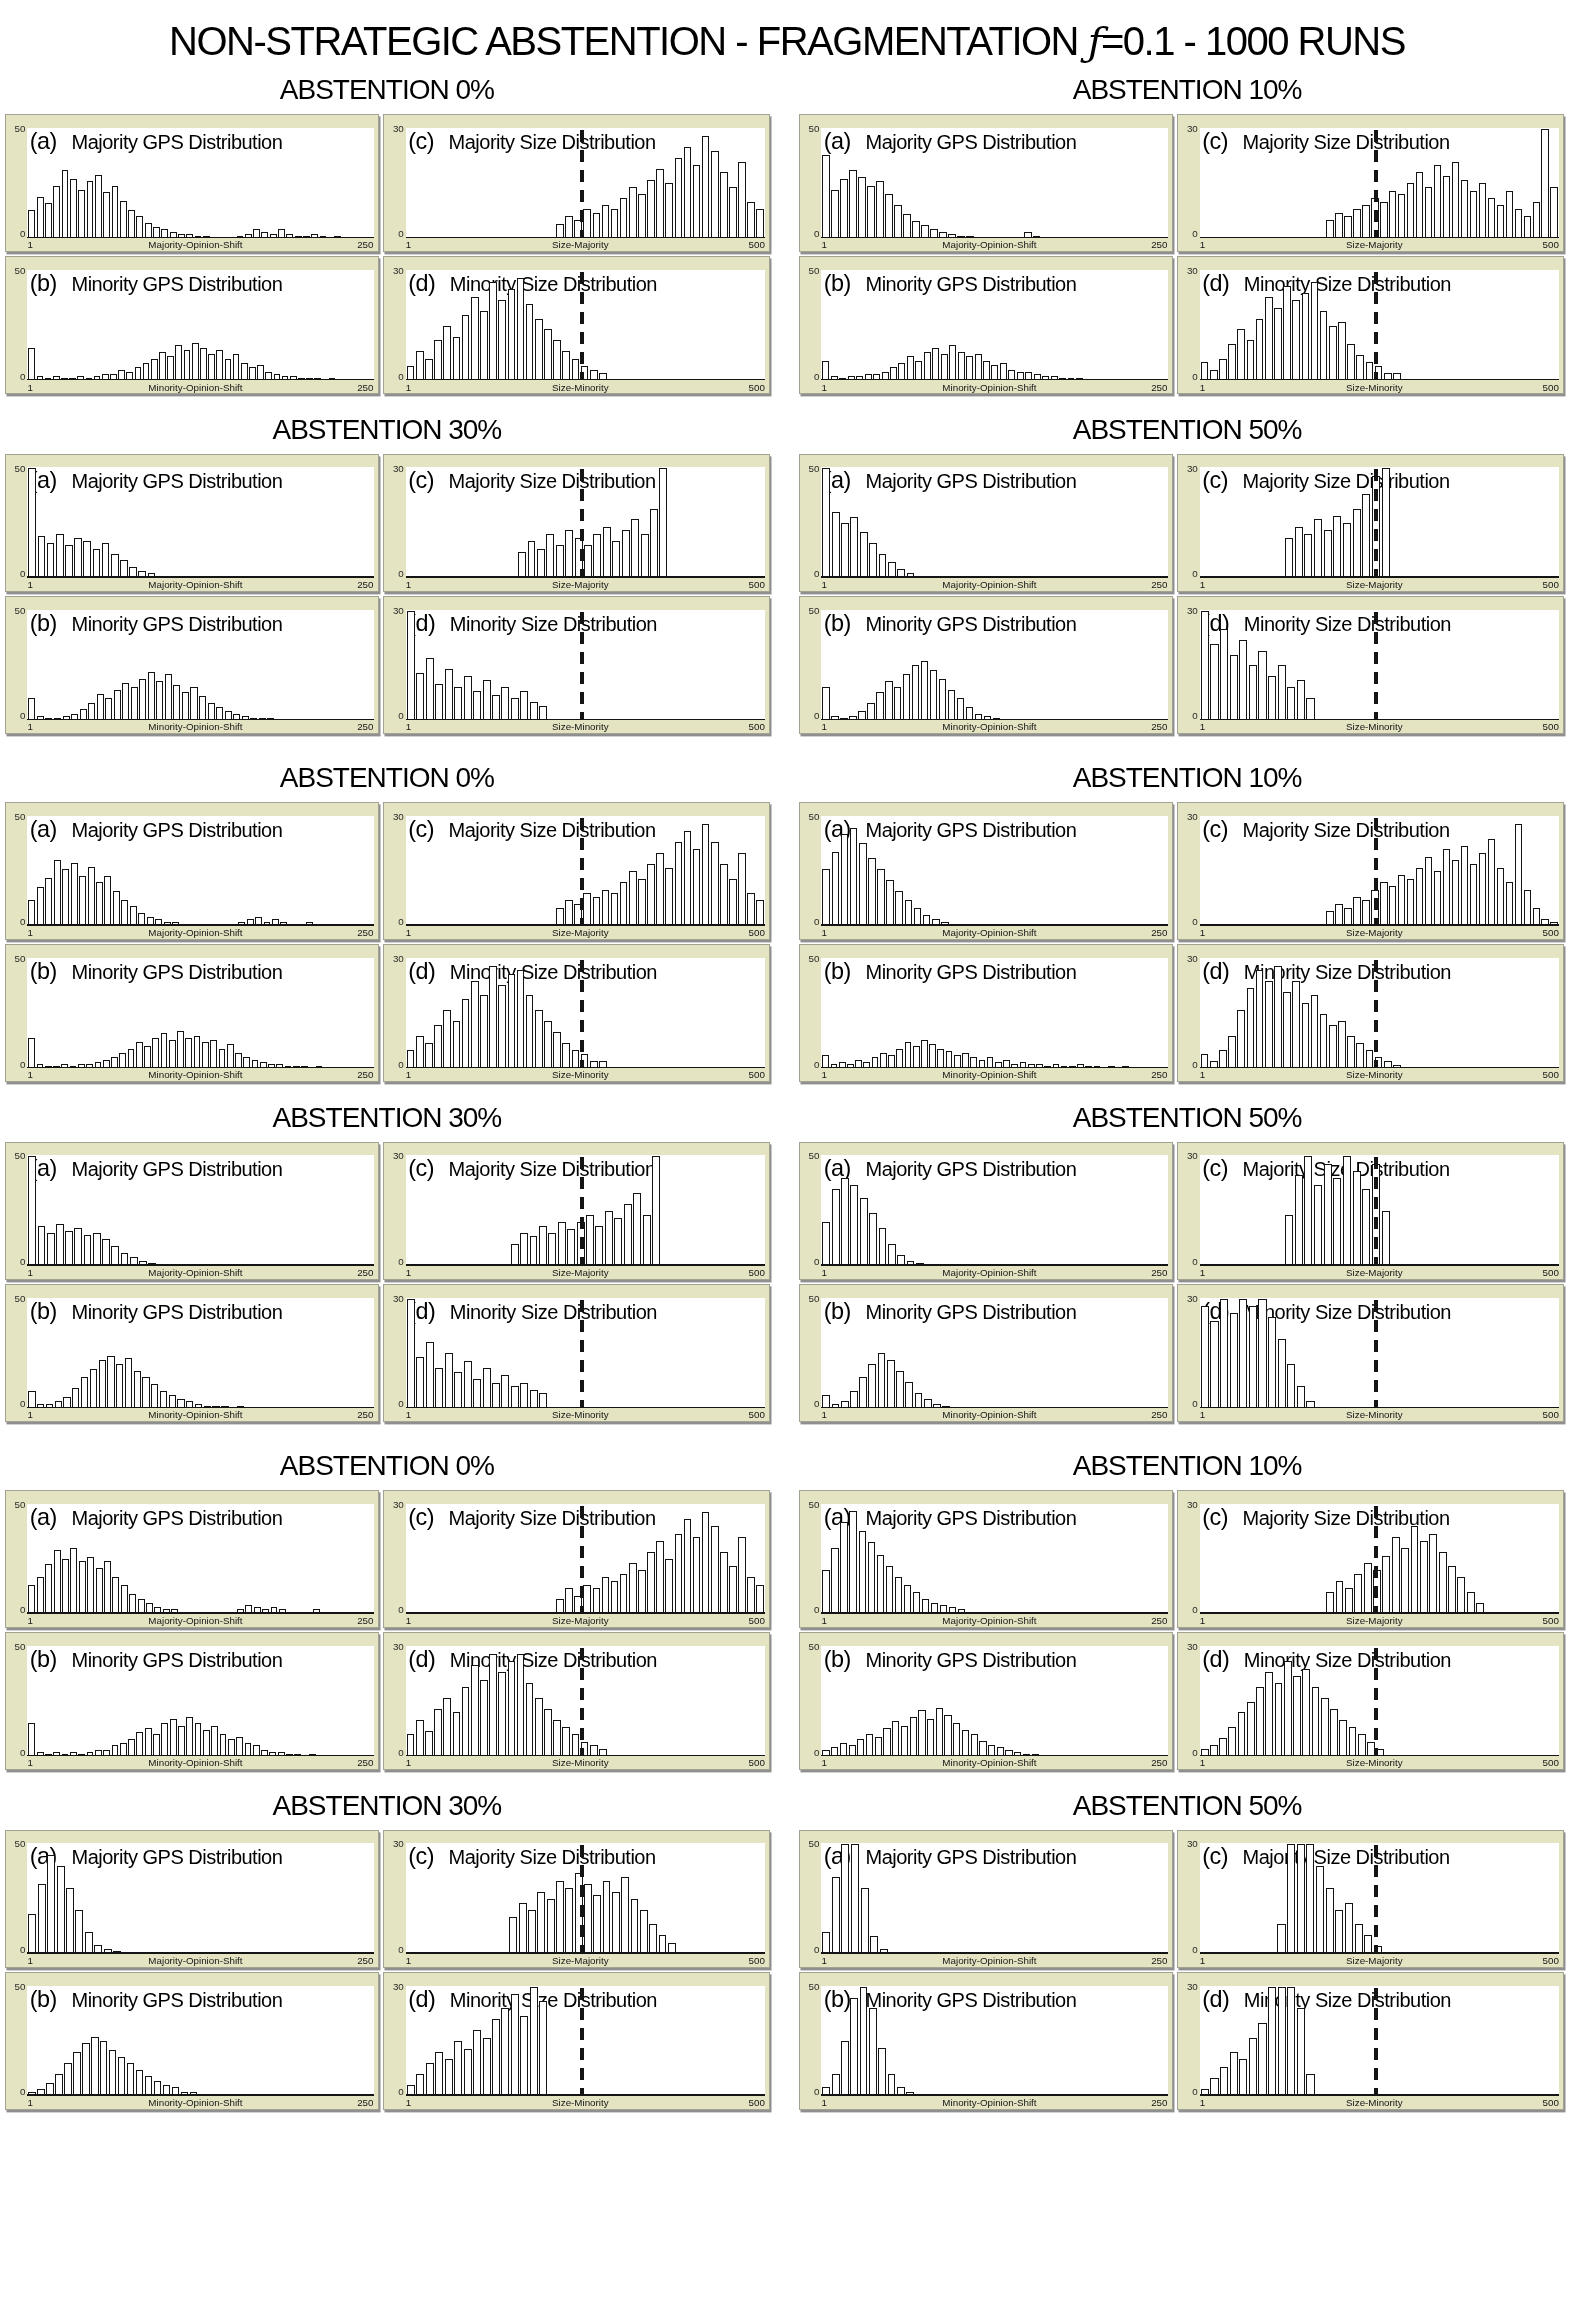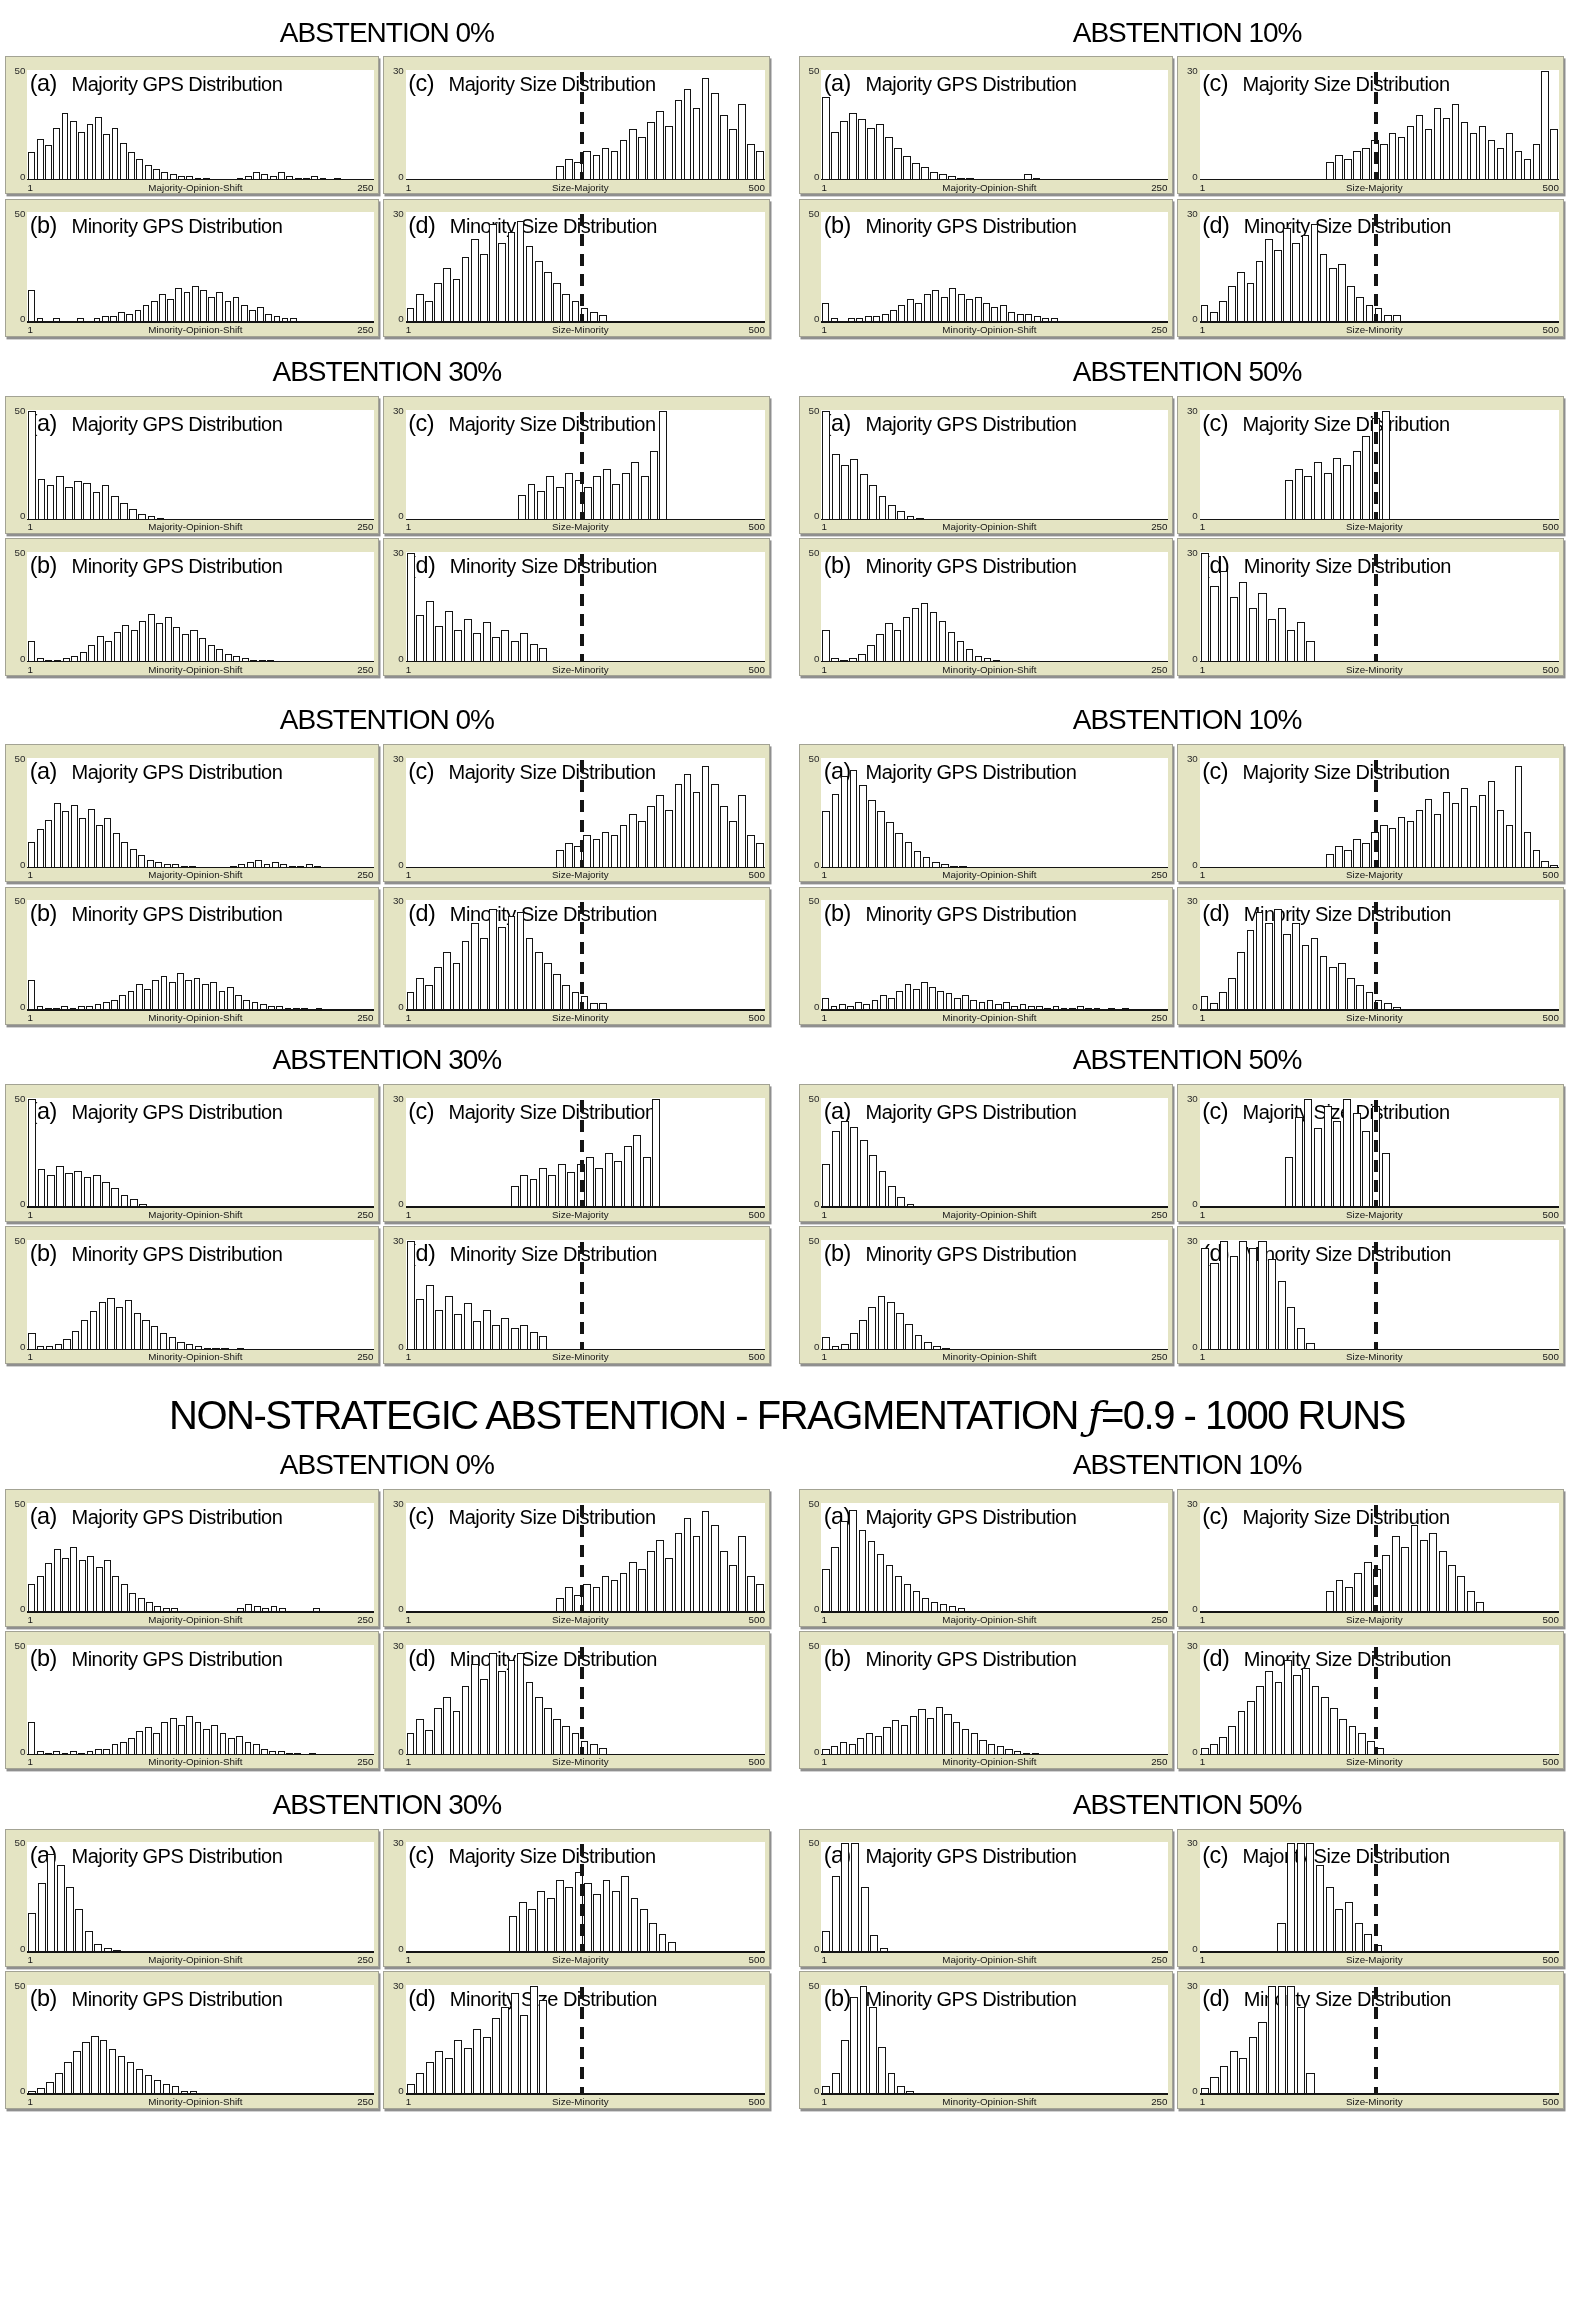--- a/index.html
+++ b/index.html
@@ -27,20 +27,21 @@
   .bar{flex:1 1 0;min-width:0;background:#fff;border:1px solid #141414;border-bottom:none;box-sizing:border-box;}
   .bar.zero{border:none;background:transparent;}
   .baseline{position:absolute;left:0;right:0;bottom:0;height:1.5px;background:#141414;z-index:2;}
   .dash{position:absolute;top:2px;bottom:0;width:3.4px;background:repeating-linear-gradient(#141414 0 11.7px,transparent 11.7px 20px);z-index:3;}
 </style>
 </head>
 <body>
 
 <div id="figure-root">
     <div class="section">
+      <div class="sec-title"><span>NON-STRATEGIC ABSTENTION - FRAGMENTATION </span><span class="fmath">ƒ</span><span>=0.1 - 1000 RUNS</span></div>
       <div class="hrow first">
         <div class="bheader">ABSTENTION 0%</div>
         <div class="bheader">ABSTENTION 10%</div>
       </div>
       <div class="prow">
         <div class="group">
           <div class="panel">
             <div class="ylab top">50</div>
             <div class="ylab zero">0</div>
             <div class="plot">
@@ -1975,21 +1976,20 @@
             <div class="xaxis">
               <span class="xmin">1</span>
               <span class="xname">Size-Minority</span>
               <span class="xmax">500</span>
             </div>
           </div>
         </div>
       </div>
     </div>
     <div class="section">
-      <div class="sec-title"><span>NON-STRATEGIC ABSTENTION - FRAGMENTATION </span><span class="fmath">ƒ</span><span>=0.9 - 1000 RUNS</span></div>
       <div class="hrow first">
         <div class="bheader">ABSTENTION 0%</div>
         <div class="bheader">ABSTENTION 10%</div>
       </div>
       <div class="prow">
         <div class="group">
           <div class="panel">
             <div class="ylab top">50</div>
             <div class="ylab zero">0</div>
             <div class="plot">

